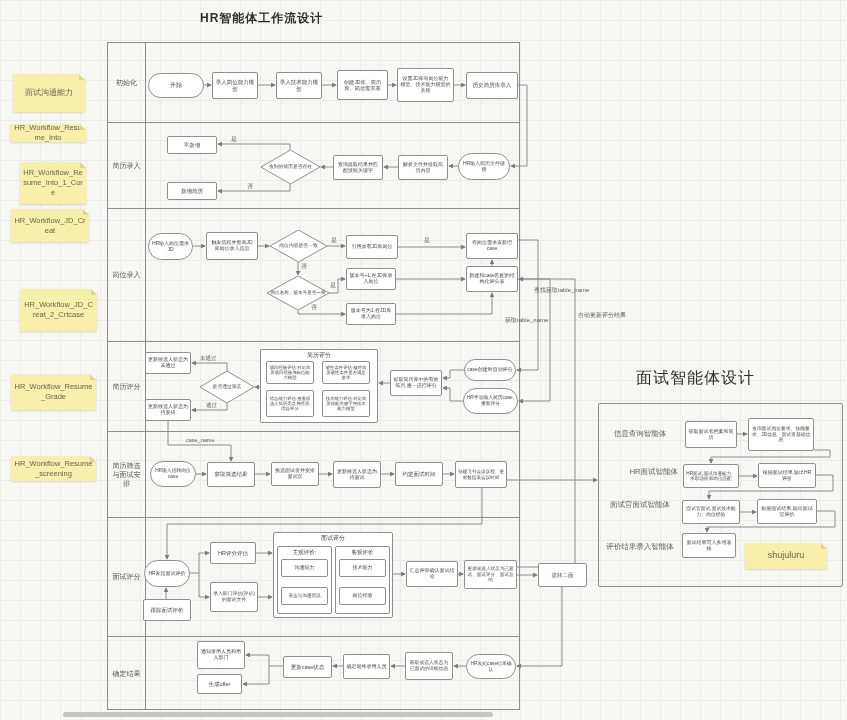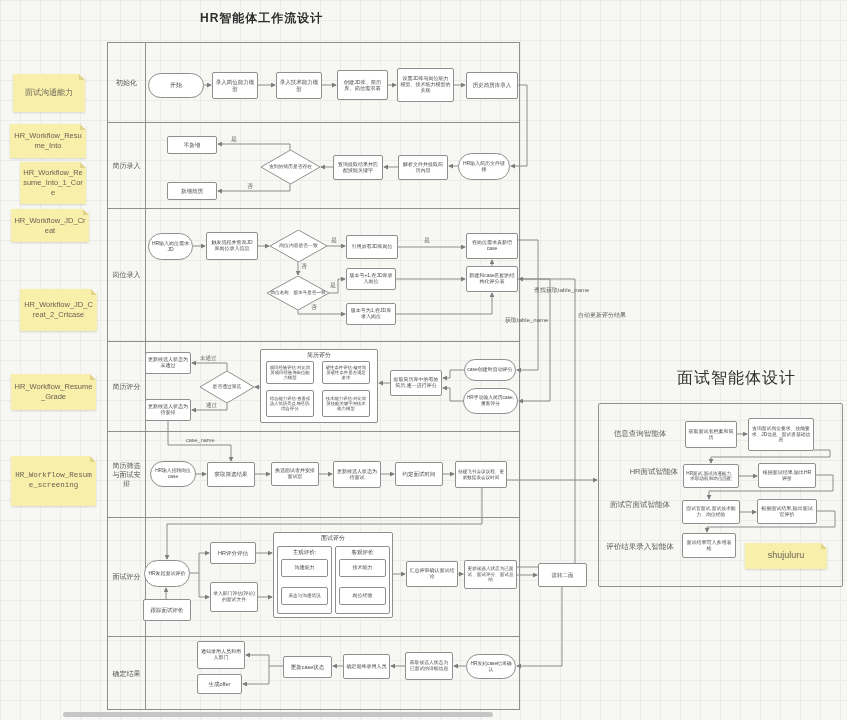--- a/index.html
+++ b/index.html
@@ -3,21 +3,21 @@
 <meta charset="utf-8">
 <style>
   html,body{margin:0;padding:0;background:#e9e9e6}
   #canvas{position:relative;width:847px;height:720px;overflow:hidden;
     background-color:#f7f7f4;
     background-image:linear-gradient(#ebebe7 1px,transparent 1px),linear-gradient(90deg,#ebebe7 1px,transparent 1px);
     background-size:20px 20px;
     font-family:"Liberation Sans","DejaVu Sans",sans-serif;}
   .title-main{position:absolute;left:200px;top:10px;width:200px;text-align:left;
     font-size:12px;font-weight:700;color:#2e2e2e;letter-spacing:1px}
-  .title-interview{position:absolute;left:636px;top:368px;width:160px;text-align:right;
+  .title-interview{position:absolute;left:636px;top:368px;width:160px;text-align:left;
     font-size:16px;font-weight:500;color:#2e2e2e;letter-spacing:1px}
   .swimlane{position:absolute;box-sizing:border-box;border:1px solid #8f8f8f;display:flex;flex-direction:column}
   .lane{box-sizing:border-box;border-bottom:1px solid #8f8f8f;display:flex}
   .lane:last-child{border-bottom:none}
   .lane-label{box-sizing:border-box;border-right:1px solid #8f8f8f;display:flex;align-items:center;
     justify-content:center;text-align:center;font-size:7px;color:#555;padding:2px;line-height:1.3}
   .edges{position:absolute;left:0;top:0}
   .edges polyline{fill:none;stroke:#8c8c8c;stroke-width:1}
   .node{position:absolute;box-sizing:border-box;background:#fff;border:1px solid #8f8f8f;border-radius:2px;
     display:flex;align-items:center;justify-content:center;text-align:center;color:#474747;
@@ -237,20 +237,20 @@
     <div class="lbl" style="position: absolute; left: 206px; top: 402px; font-size: 5.5px;">通过</div>
     <div class="lbl" style="position: absolute; left: 186px; top: 437px; font-size: 5.5px;">case_name</div>
     <div class="lbl" style="position: absolute; left: 534px; top: 287px; font-size: 6px;">查找获取table_name</div>
     <div class="lbl" style="position: absolute; left: 505px; top: 317px; font-size: 6px;">获取table_name</div>
     <div class="lbl" style="position: absolute; left: 578px; top: 312px; font-size: 6px;">自动更新评分结果</div>
     <div class="lbl" style="position: absolute; left: 602px; top: 429px; width: 76px; font-size: 7.5px; text-align: center; white-space: normal;">信息查询智能体</div>
     <div class="lbl" style="position: absolute; left: 602px; top: 467px; width: 76px; font-size: 7.5px; text-align: right; white-space: normal;">HR面试智能体</div>
     <div class="lbl" style="position: absolute; left: 604px; top: 500px; width: 72px; font-size: 7.5px; text-align: center; white-space: normal;">面试官面试智能体</div>
     <div class="lbl" style="position: absolute; left: 604px; top: 542px; width: 72px; font-size: 7.5px; text-align: center; white-space: normal;">评价结果录入智能体</div>
     <div class="sticky" style="position: absolute; left: 13px; top: 74px; width: 72px; height: 38px; font-size: 8px;">面试沟通能力</div>
-    <div class="sticky" style="position: absolute; left: 10px; top: 124px; width: 76px; height: 34px; font-size: 7.5px;">HR_Workflow_Resume_Into</div>
+    <div class="sticky" style="position: absolute; left: 10px; top: 124px; width: 76px; height: 18px; font-size: 7.5px;">HR_Workflow_Resume_Into</div>
     <div class="sticky" style="position: absolute; left: 20px; top: 162px; width: 66px; height: 42px; font-size: 7.5px;">HR_Workflow_Resume_Into_1_Core</div>
     <div class="sticky" style="position: absolute; left: 11px; top: 209px; width: 78px; height: 33px; font-size: 7.5px;">HR_Workflow_JD_Creat</div>
     <div class="sticky" style="position: absolute; left: 20px; top: 289px; width: 77px; height: 42px; font-size: 7.5px;">HR_Workflow_JD_Creat_2_Crtcase</div>
     <div class="sticky" style="position: absolute; left: 11px; top: 374px; width: 85px; height: 36px; font-size: 7.5px;">HR_Workflow_Resume_Grade</div>
-    <div class="sticky" style="position: absolute; left: 11px; top: 456px; width: 85px; height: 50px; font-size: 7.5px; font-family: Liberation Mono, monospace;">HR_Workflow_Resume_screening</div>
+    <div class="sticky" style="position: absolute; left: 11px; top: 456px; width: 85px; height: 25px; font-size: 7.5px;">HR_Workflow_Resume_screening</div>
     <div class="sticky" style="position: absolute; left: 745px; top: 543px; width: 82px; height: 26px; font-size: 9px;">shujuluru</div>
   </div>
 
 </body></html>

